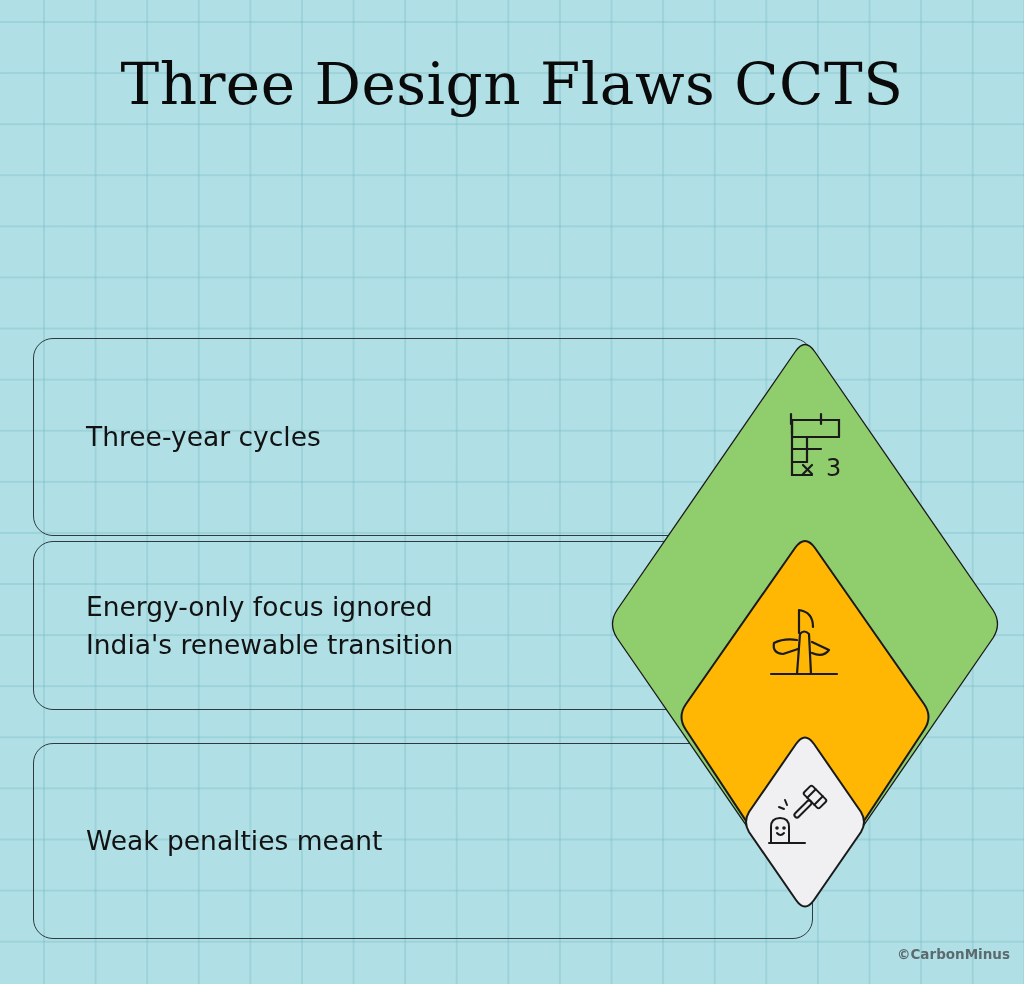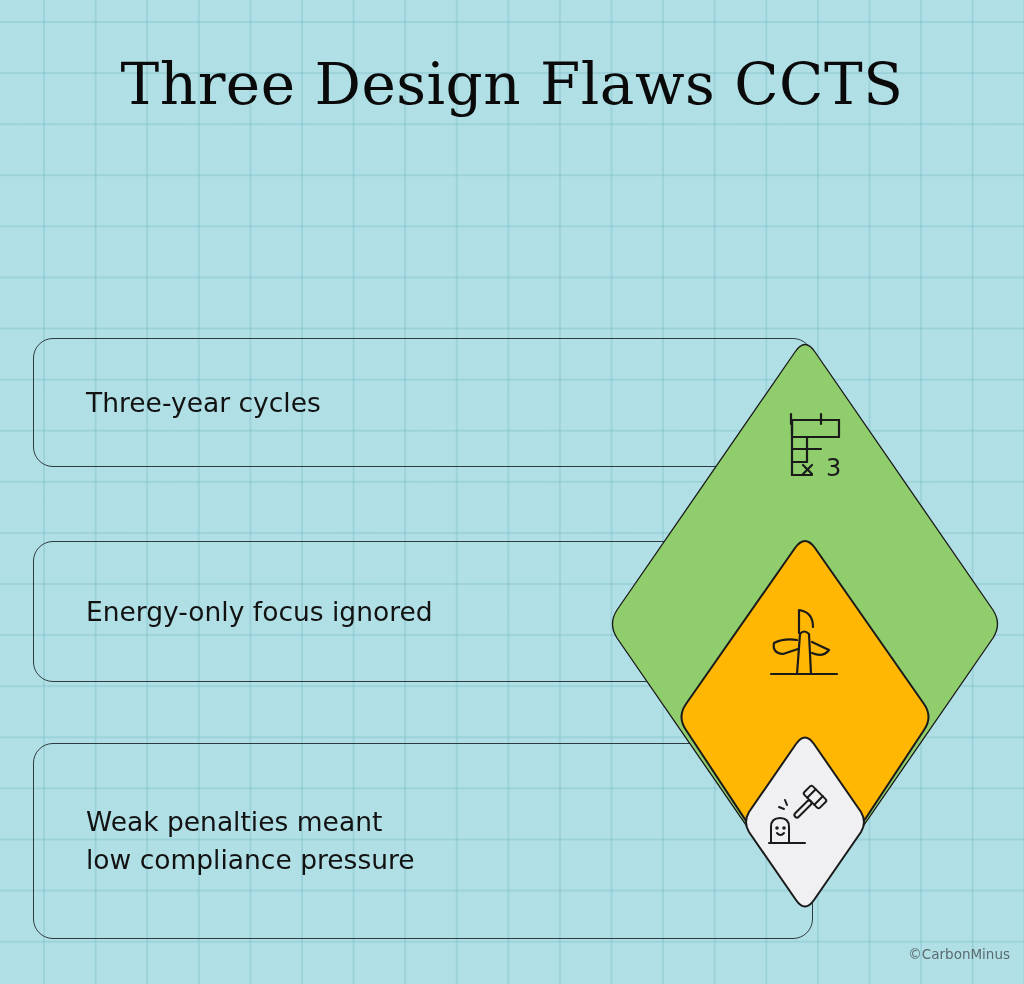--- a/index.html
+++ b/index.html
@@ -27,53 +27,53 @@
       border: 1.5px solid #2e3b3e; border-radius: 20px;
       box-sizing: border-box;
     }
     .card .text {
       position: absolute; left: 52px; top: 50%; transform: translateY(-50%);
       font-family: "DejaVu Sans", "Liberation Sans", sans-serif;
       font-size: 26.5px; line-height: 38px; color: #121212;
       white-space: nowrap;
     }
     .card .text span { display: block; }
-    #card1 { top: 338px; width: 780px; height: 129px; }
-    #card2 { top: 541px; width: 780px; height: 141px; }
+    #card1 { top: 338px; width: 780px; height: 198px; }
+    #card2 { top: 541px; width: 780px; height: 169px; }
     #card3 { top: 743px; width: 780px; height: 196px; }
     svg.diamonds { position: absolute; left: 0; top: 0; width: 1024px; height: 984px; }
     .credit {
       position: absolute; right: 14px; top: 946px;
       font-family: "DejaVu Sans", "Liberation Sans", sans-serif;
-      font-size: 13.5px; color: #5b6a6e;
+      font-size: 13.5px; color: #5b6a6e; font-weight: bold;
     }
   </style>
 </head>
 <body>
 
 <div class="title">
   <span>Three Design Flaws CCTS</span>
 </div>
 
 <div class="card" id="card1">
   <div class="text">
     <span>Three-year cycles</span>
   </div>
 </div>
 
 <div class="card" id="card2">
   <div class="text">
     <span>Energy-only focus ignored</span>
+    <span>India's renewable transition</span>
   </div>
 </div>
 
 <div class="card" id="card3">
   <div class="text">
     <span>Weak penalties meant</span>
-    <span>low compliance pressure</span>
   </div>
 </div>
 
 <svg class="diamonds" viewBox="0 0 1024 984">
 
   <path d="M795,352 Q805,337 815,352 L993,610 Q1002,624 993,638 L815,896 Q805,911 795,896 L617,638 Q608,624 617,610 Z" fill="#90cd6d" stroke="#1a1a1a" stroke-width="1.3"></path>
 
   <path d="M795,548 Q805,534 815,548 L924,704 Q933,717 924,730 L815,895 Q805,910 795,895 L686,730 Q677,717 686,704 Z" fill="#ffb703" stroke="#1a1a1a" stroke-width="2"></path>
 
   <path d="M796,744 Q805,731 814,744 L861,812 Q867,822 861,832 L814,900 Q805,913 796,900 L749,832 Q743,822 749,812 Z" fill="#f0f0f2" stroke="#1a1a1a" stroke-width="2"></path>

